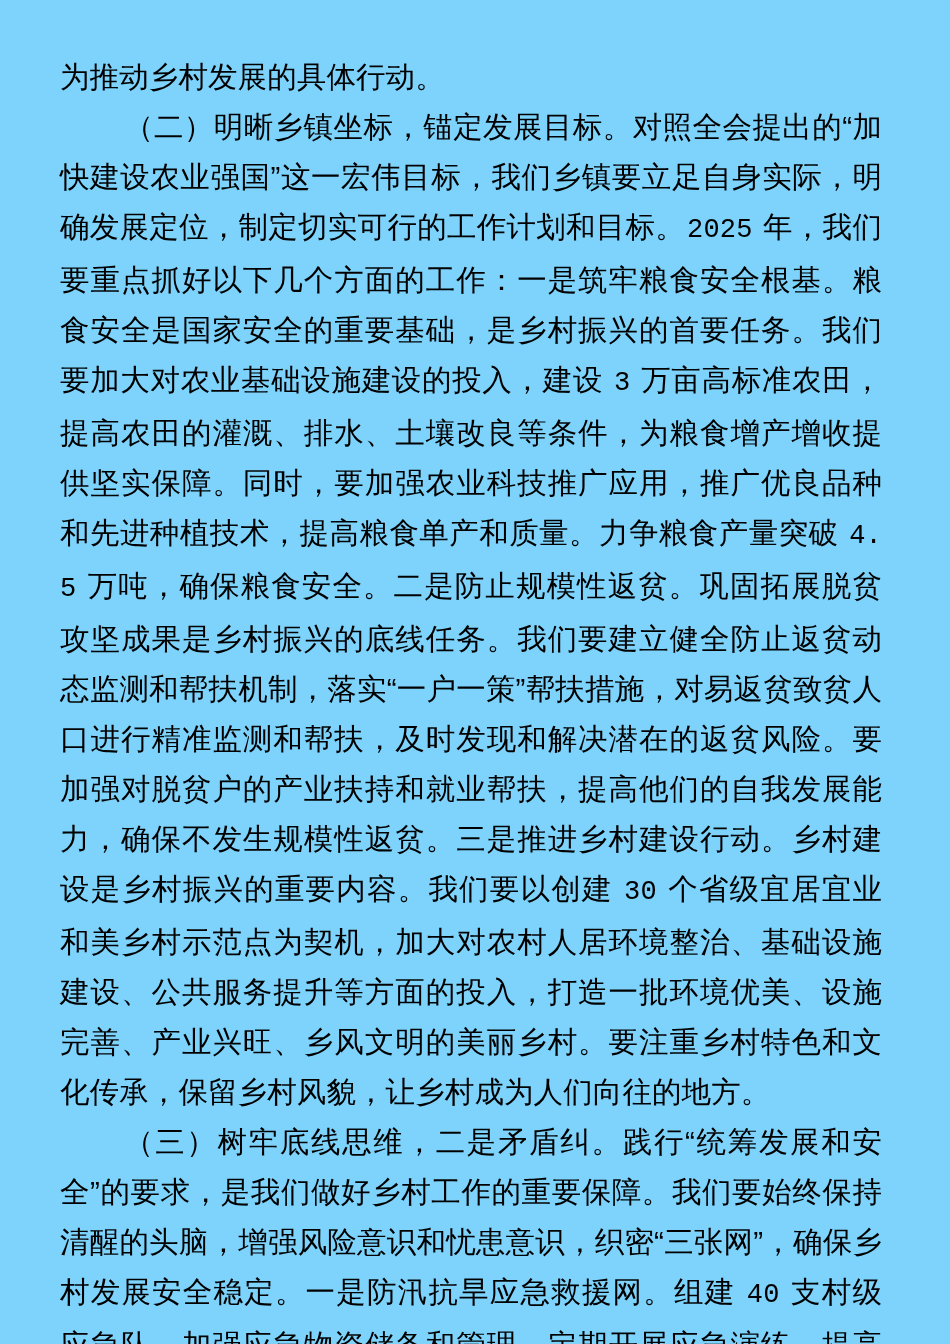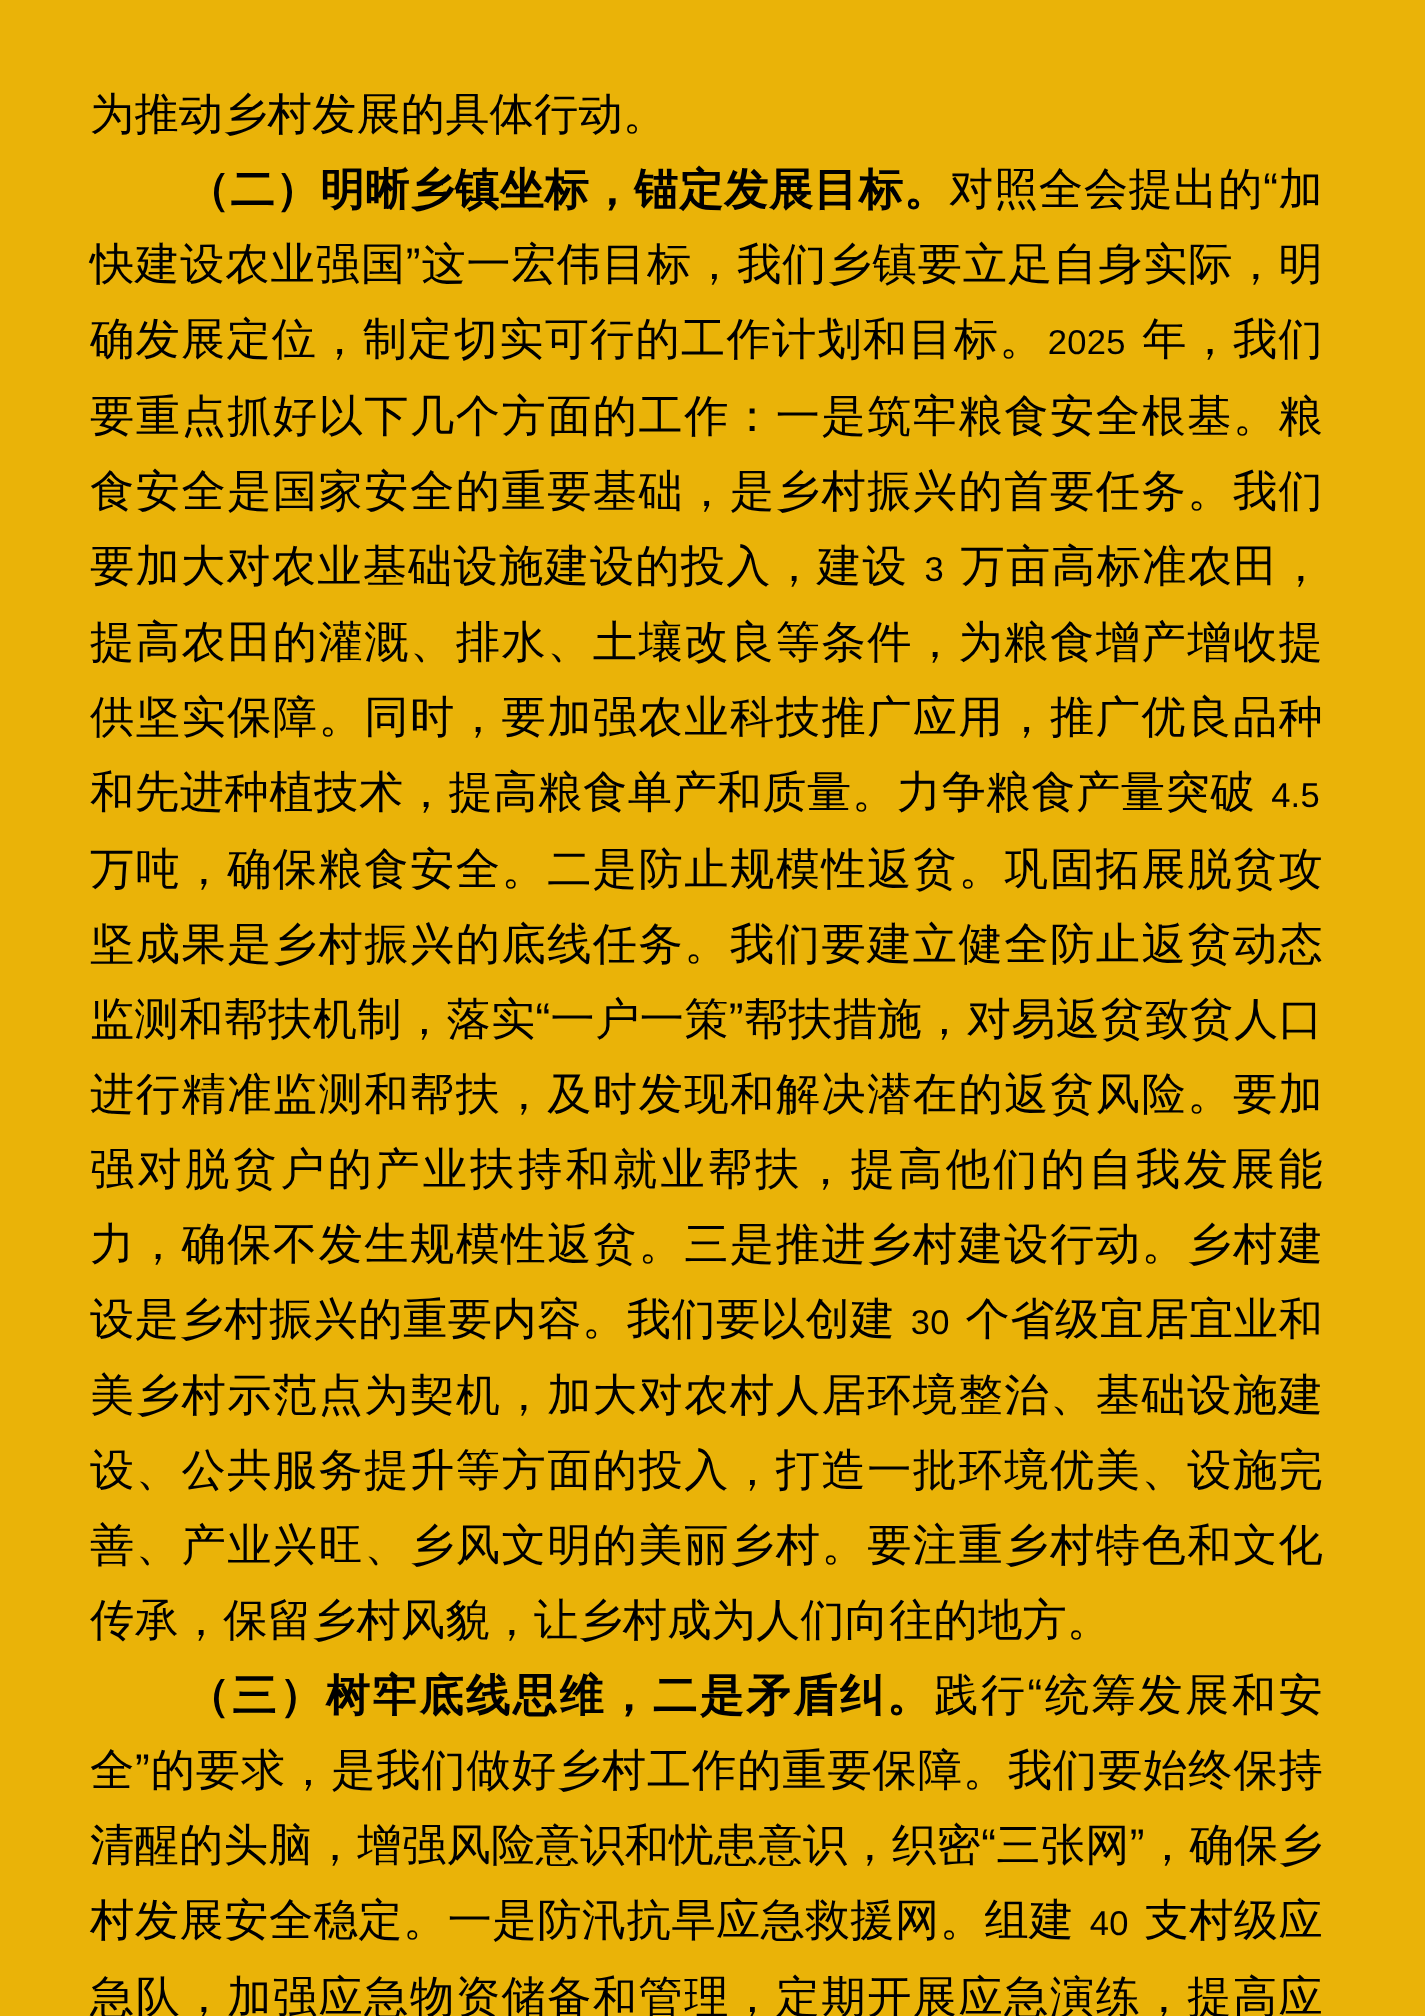--- a/index.html
+++ b/index.html
@@ -8,21 +8,21 @@
     padding: 0;
     background: #ffffff;
   }
   body {
     font-family: "Liberation Sans", "DejaVu Sans", sans-serif;
   }
   .page {
     position: relative;
     width: 950px;
     height: 1344px;
-    background: #eab308;
+    background: #7dd3fc;
     overflow: hidden;
     box-sizing: border-box;
     padding: 0;
   }
   .doc-body {
     position: absolute;
     left: 60px;
     top: 52px;
     width: 822px;
   }
@@ -38,26 +38,26 @@
     word-break: break-all;
     font-weight: 400;
   }
   .para + .para {
     margin-top: 0;
   }
   .indent {
     text-indent: 64px;
   }
   .lead {
-    font-weight: 700;
+    font-weight: 400;
   }
   
   .num {
-    font-family: Liberation Sans, sans-serif;
-    font-size: 23px;
+    font-family: Liberation Mono, monospace;
+    font-size: 27px;
     padding: 0 2px;
     letter-spacing: 0.2px;
   }
 </style>
 </head>
 <body>
 
 <div class="page">
   <div class="doc-body">
 

